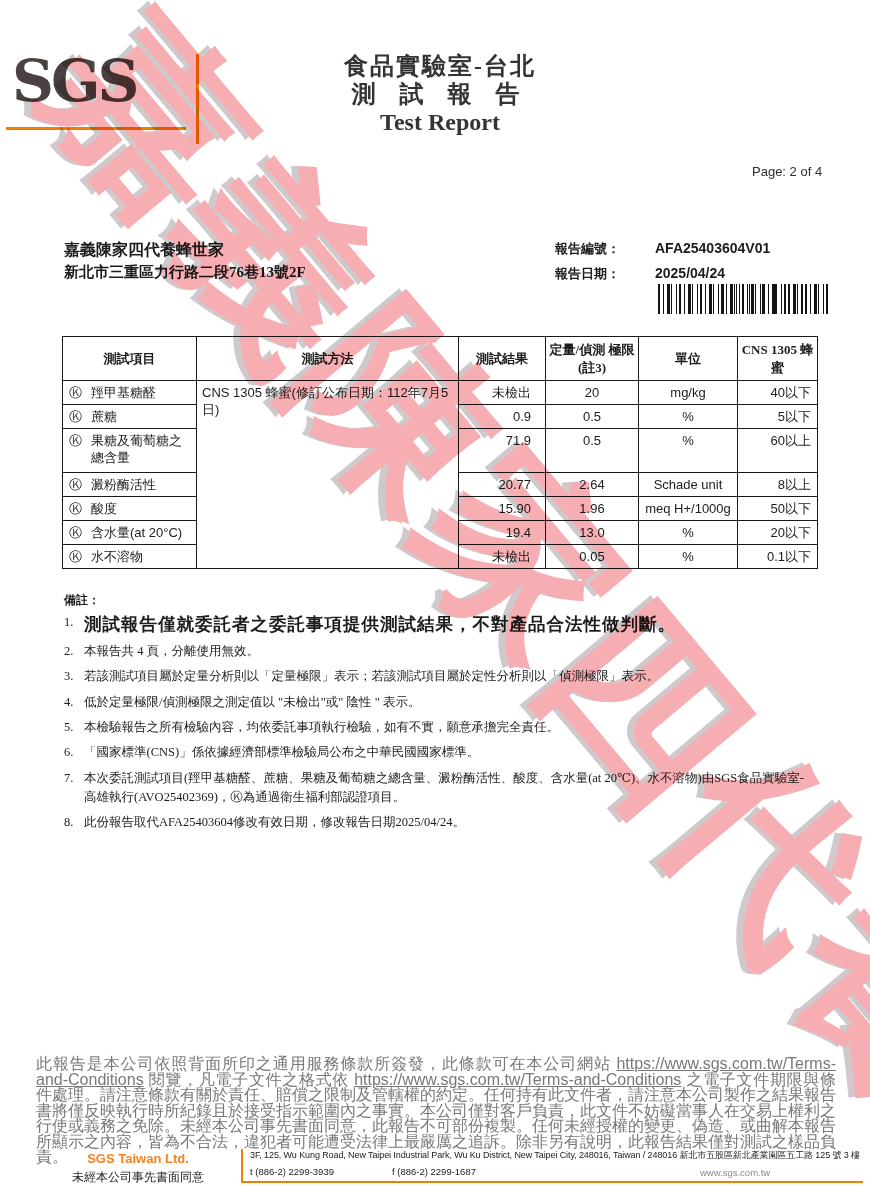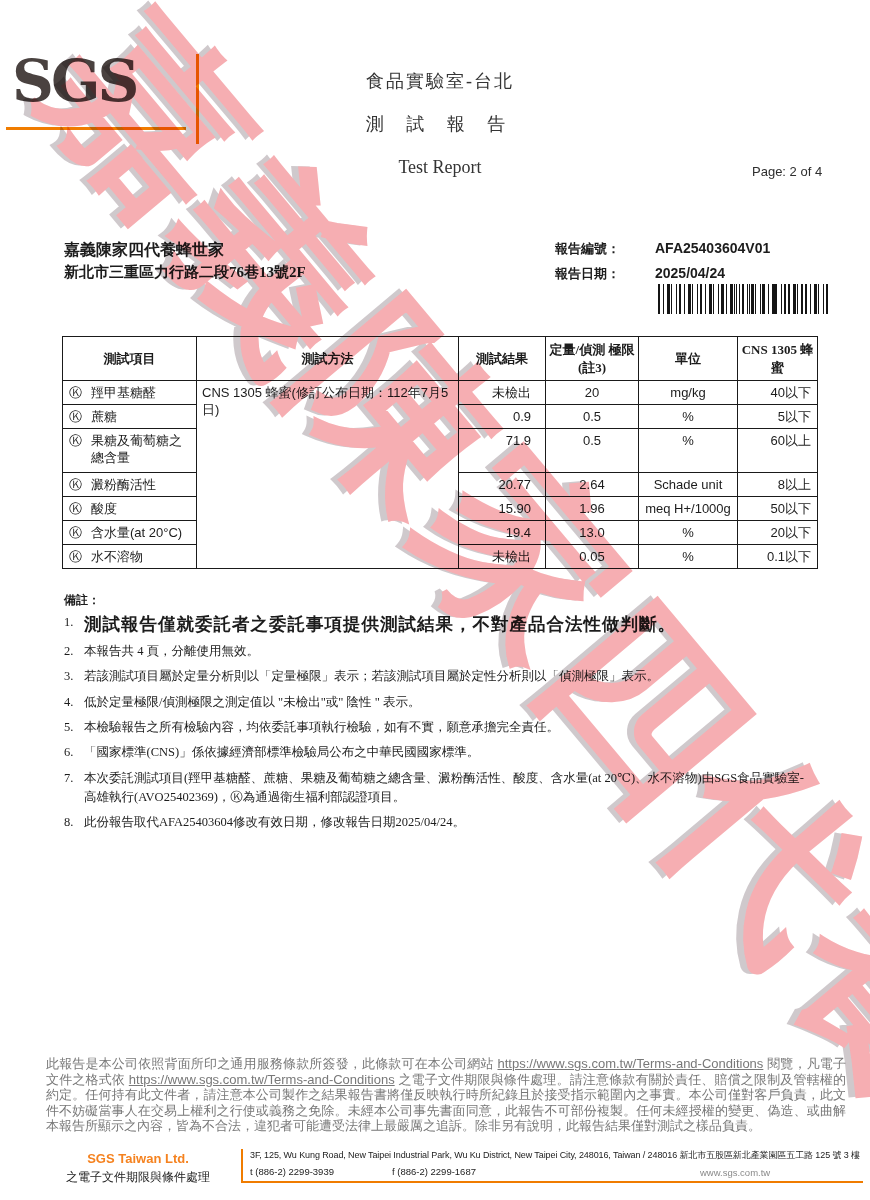--- a/index.html
+++ b/index.html
@@ -24,21 +24,21 @@
   .logo-text {
     position:absolute; left:12px; top:8px;
     font-family:"DejaVu Serif","Liberation Serif",serif;
     font-weight:bold; font-size:58px; line-height:66px; letter-spacing:-3px;
     color:#4a4240;
   }
   .logo-hline { position:absolute; left:6px; top:87px; width:180px; height:3px; background:#f07c00; }
   .logo-vline { position:absolute; left:196px; top:14px; width:3px; height:90px; background:#f07c00; }
   
   .title-block { position:absolute; left:295px; top:52px; width:290px; text-align:center; color:#343434; }
-  .title-block div { font-weight:normal; font-size:18px; line-height:28px;margin-top:15px; }
+  .title-block div { font-weight:bold; font-size:24px; line-height:28px; }
   .t-zh { letter-spacing:2px; }
   .t-report-zh { letter-spacing:9px; }
   .page-label { position:absolute; left:752px; top:164px; font-family:"Liberation Sans",sans-serif; font-size:13px; color:#2e2e2e; }
   
   .client-block { position:absolute; left:64px; top:238px; font-weight:bold; }
   .client-name { font-size:16px; line-height:23px; }
   .client-address { font-size:15px; line-height:23px; }
   .meta-block { position:absolute; left:540px; top:240px; }
   .meta-row { display:flex; margin-bottom:7px;padding-left:15px; }
   .meta-label { width:100px; font-weight:bold; font-size:13px; }
@@ -74,22 +74,22 @@
   .notes { position:absolute; left:64px; top:592px; width:742px; }
   .notes-label { font-weight:bold; font-size:12px; margin-bottom:4px; }
   .note { display:flex; margin-top:6px; font-size:12.5px; line-height:1.55; }
   .note .num { width:20px; flex:0 0 20px; font-size:12.5px; }
   .note.big { margin-top:4px; }
   .note.big .txt { font-size:17.5px; line-height:1.3; font-weight:bold; letter-spacing:1px; }
   .end-label { position:absolute; left:0; top:806px; width:870px; text-align:center; font-family:"Liberation Sans",sans-serif; font-size:13px; color:#222; }
   
   .disclaimer {
     position:absolute; left:36px; top:1056px; width:800px;
-    font-family:"Liberation Sans",sans-serif; font-size:13px; line-height:15.5px;
-    color:#787878; text-align:justify;margin-left:10px;
+    font-family:"Liberation Sans",sans-serif; font-size:16px; line-height:15.5px;
+    color:#787878; text-align:justify;
   }
   .disclaimer .url { text-decoration:underline; color:#787878; }
   
   .footer { position:absolute; left:0; top:1146px; width:870px; height:54px; font-family:"Liberation Sans",sans-serif; }
   .f-company-en { position:absolute; left:40px; top:5px; width:196px; text-align:center; color:#f5821f; font-weight:bold; font-size:13px; }
   .f-company-zh { position:absolute; left:40px; top:23px; width:196px; text-align:center; font-size:12px; color:#222; font-family:"Liberation Serif",serif; }
   .f-vline { position:absolute; left:241px; top:3px; width:2px; height:32px; background:#f07c00; }
   .f-address { position:absolute; left:250px; top:3px; width:615px; font-size:9px; letter-spacing:-.1px; white-space:nowrap; color:#222; }
   .f-tel { position:absolute; left:250px; top:20px; font-size:9.5px; color:#222; }
   .f-fax { position:absolute; left:392px; top:20px; font-size:9.5px; color:#222; }
@@ -242,21 +242,21 @@
     </div>
   </div>
 
 
   <div class="disclaimer">
     <span>此報告是本公司依照背面所印之通用服務條款所簽發，此條款可在本公司網站 </span><span class="url">https://www.sgs.com.tw/Terms-and-Conditions</span><span> 閱覽，凡電子文件之格式依 </span><span class="url">https://www.sgs.com.tw/Terms-and-Conditions</span><span> 之電子文件期限與條件處理。請注意條款有關於責任、賠償之限制及管轄權的約定。任何持有此文件者，請注意本公司製作之結果報告書將僅反映執行時所紀錄且於接受指示範圍內之事實。本公司僅對客戶負責，此文件不妨礙當事人在交易上權利之行使或義務之免除。未經本公司事先書面同意，此報告不可部份複製。任何未經授權的變更、偽造、或曲解本報告所顯示之內容，皆為不合法，違犯者可能遭受法律上最嚴厲之追訴。除非另有說明，此報告結果僅對測試之樣品負責。</span>
   </div>
 
   <div class="footer">
     <div class="f-company-en">SGS Taiwan Ltd.</div>
-    <div class="f-company-zh">之電子文件期限與條件處理</div>
+    <div class="f-company-zh">未經本公司事先書面同意</div>
     <div class="f-vline"></div>
     <div class="f-address">3F, 125, Wu Kung Road, New Taipei Industrial Park, Wu Ku District, New Taipei City, 248016, Taiwan / 248016 新北市五股區新北產業園區五工路 125 號 3 樓</div>
     <div class="f-tel">t (886-2) 2299-3939</div>
     <div class="f-fax">f (886-2) 2299-1687</div>
     <div class="f-web">www.sgs.com.tw</div>
     <div class="f-hline"></div>
     <div class="f-member">Member of SGS Group</div>
   </div>
 
   <div class="watermark" style="color: rgb(246, 174, 178);">嘉義陳家四代養蜂世家</div>

